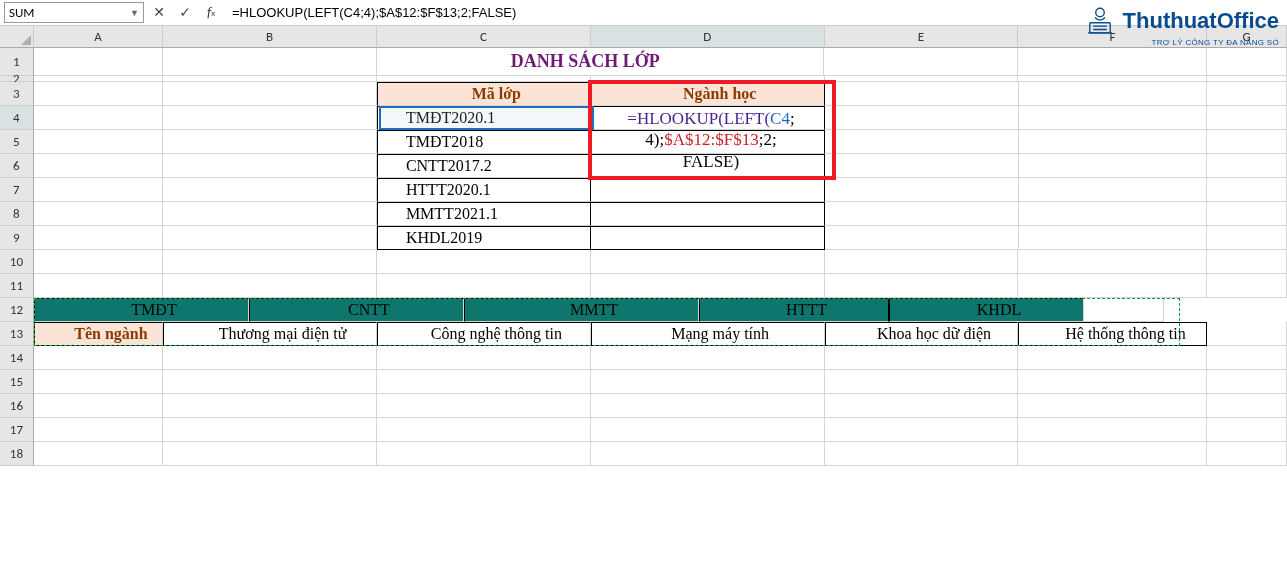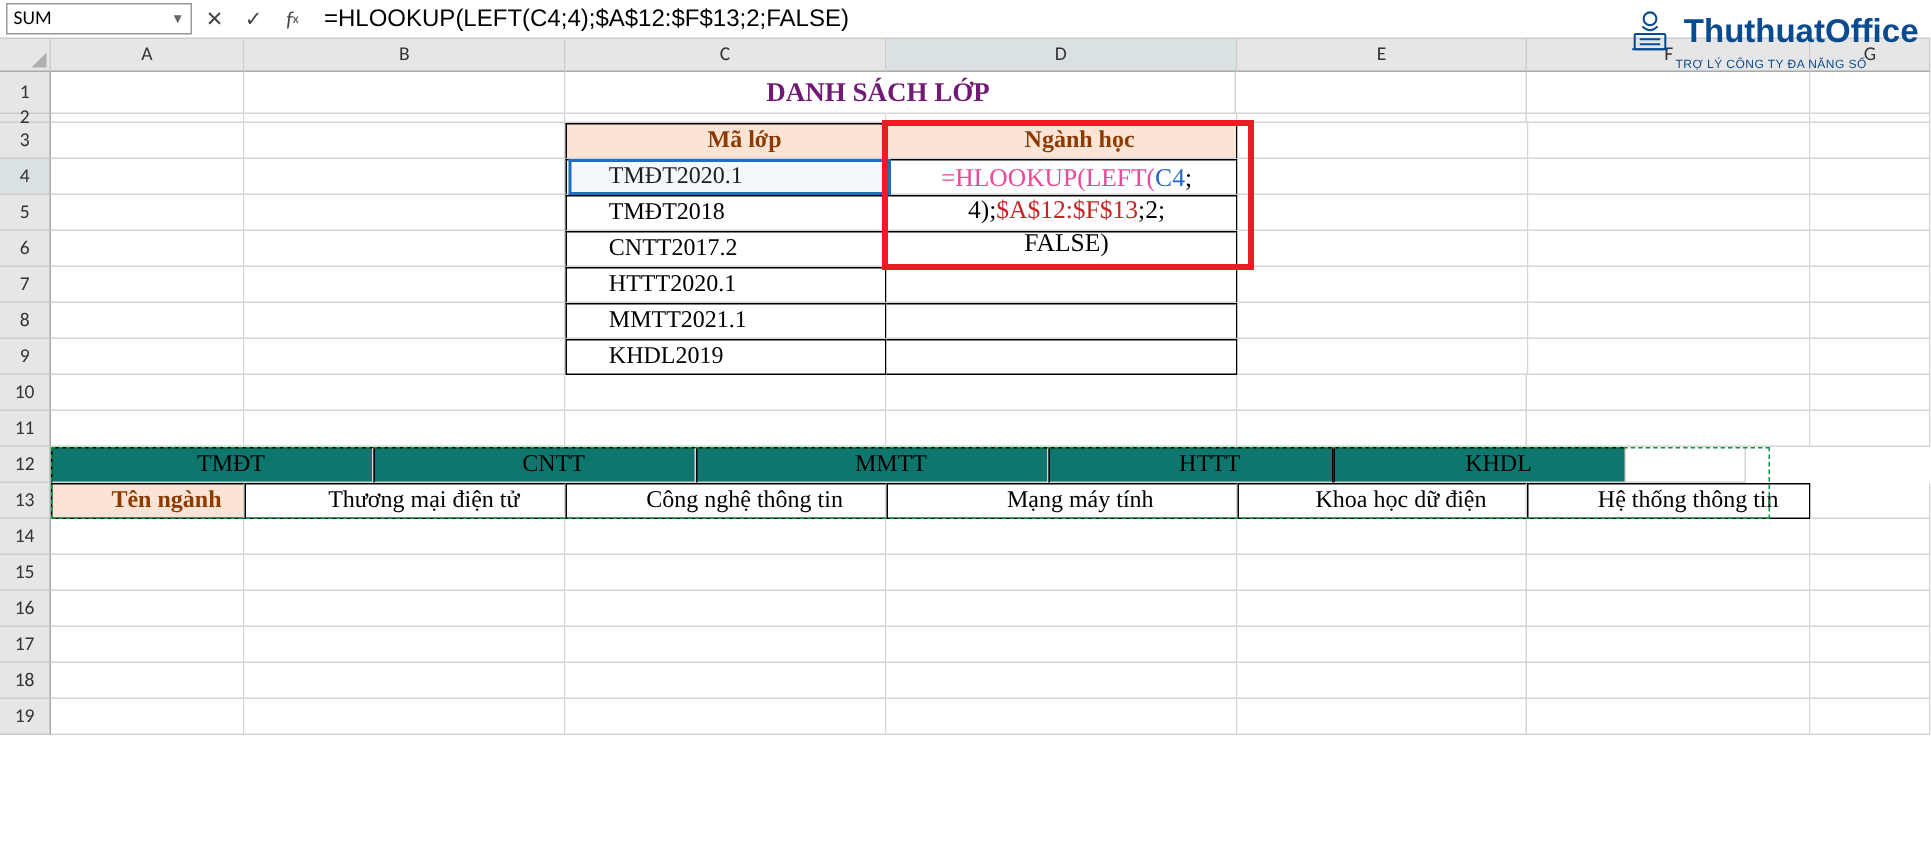--- a/index.html
+++ b/index.html
@@ -1,23 +1,23 @@
 <!DOCTYPE html>
 <html><head>
 <meta charset="utf-8">
 <style>
 * { box-sizing: border-box; margin: 0; padding: 0; }
 body { font-family: Calibri, Arial, sans-serif; font-size: 14px; background: #fff; color: #000; position: relative; }
 
 
 .fbar { display: flex; align-items: center; height: 26px; border-bottom: 1px solid #ccc; background: #fff; padding: 2px 4px; gap: 4px; }
-.namebox { width: 124px; height: 21px; border: 1px solid #999; display: flex; align-items: center; justify-content: space-between; padding: 0 4px; background: #fff; font-size: 13px; }
+.namebox { width: 140px; height: 21px; border: 1px solid #999; display: flex; align-items: center; justify-content: space-between; padding: 0 4px; background: #fff; font-size: 13px; }
 .namebox .dd { font-size: 9px; color: #666; }
 .fbar-btn { width: 22px; height: 21px; display: flex; align-items: center; justify-content: center; color: #444; cursor: pointer; }
-.formula-input { flex: 1; padding: 2px 6px; font-size: 16px; font-family: 'Segoe UI', Arial; background: #fff; }
+.formula-input { flex: 1; padding: 2px 6px; font-size: 13px; font-family: 'Segoe UI', Arial; background: #fff; }
 
 
 .grid-wrap { position: relative; }
 .colhdrs { display: flex; }
 .corner { width: 34px; height: 22px; background: #e6e6e6; border-right: 1px solid #ccc; border-bottom: 1px solid #aaa; position: relative; }
 .corner::after { content: ""; position: absolute; right: 2px; bottom: 2px; width: 0; height: 0; border-left: 10px solid transparent; border-bottom: 10px solid #b0b0b0; }
 .ch { height: 22px; background: #e6e6e6; border-right: 1px solid #ccc; border-bottom: 1px solid #aaa; display: flex; align-items: center; justify-content: center; font-size: 13px; color: #333; }
 .ch.sel { background: #d9e1e2; }
 .rowhdr { width: 34px; background: #e6e6e6; border-right: 1px solid #aaa; border-bottom: 1px solid #ccc; display: flex; align-items: center; justify-content: center; font-size: 13px; color: #333; }
 .rowhdr.sel { background: #d9e1e2; }
@@ -43,26 +43,26 @@
 .title { color: #701a75; font-weight: bold; font-size: 18px; justify-content: center; font-family: 'Times New Roman', serif; }
 
 
 .sel-blue { position: absolute; border: 2px solid #1e6fbd; background: rgba(180,200,230,.15); pointer-events: none; z-index: 5; }
 .red-box { position: absolute; border: 4px solid #ed1c24; pointer-events: none; z-index: 6; }
 .marching { position: absolute; border: 1.5px dashed #0a953f; pointer-events: none; z-index: 4; }
 
 
 .formula-cell { position: absolute; font-family: 'Times New Roman', serif; font-size: 17px; text-align: center; line-height: 1.25; z-index: 7; pointer-events: none; }
 .tok-black { color: #000; }
-.tok-fn { color: #ec4899; }
+.tok-fn { color: #4c1d95; }
 .tok-ref1 { color: #2266cc; }
 .tok-ref2 { color: #c22; }
 
 
-.watermark { position: absolute; top: 4px; right: 8px; text-align: center; color: #0a4b8f; z-index: 20; font-family: Arial, sans-serif; }
+.watermark { position: absolute; top: 4px; right: 8px; text-align: right; color: #0a4b8f; z-index: 20; font-family: Arial, sans-serif; }
 .watermark .name { font-size: 22px; font-weight: bold; display: flex; align-items: center; gap: 6px; }
 .watermark .sub { font-size: 8px; letter-spacing: .3px; color: #0a4b8f; }
 .wm-icon { width: 34px; height: 34px; }
 .wm-icon svg { width: 100%; height: 100%; }
 </style>
 </head>
 <body>
 
 <div class="fbar">
   <div class="namebox">
@@ -266,30 +266,20 @@
         <div class="cell cA"></div>
         <div class="cell cB"></div>
         <div class="cell cC"></div>
         <div class="cell cD"></div>
         <div class="cell cE"></div>
         <div class="cell cF"></div>
         <div class="cell cG"></div>
       </div>
     <div class="row">
         <div class="rowhdr">18</div>
-        <div class="cell cA"></div>
-        <div class="cell cB"></div>
-        <div class="cell cC"></div>
-        <div class="cell cD"></div>
-        <div class="cell cE"></div>
-        <div class="cell cF"></div>
-        <div class="cell cG"></div>
-      </div>
-    <div class="row">
-        <div class="rowhdr">19</div>
         <div class="cell cA"></div>
         <div class="cell cB"></div>
         <div class="cell cC"></div>
         <div class="cell cD"></div>
         <div class="cell cE"></div>
         <div class="cell cF"></div>
         <div class="cell cG"></div>
       </div>
 
     <div class="sel-blue" style="left:379px; top:58px; width:215px; height:24px;"></div>

